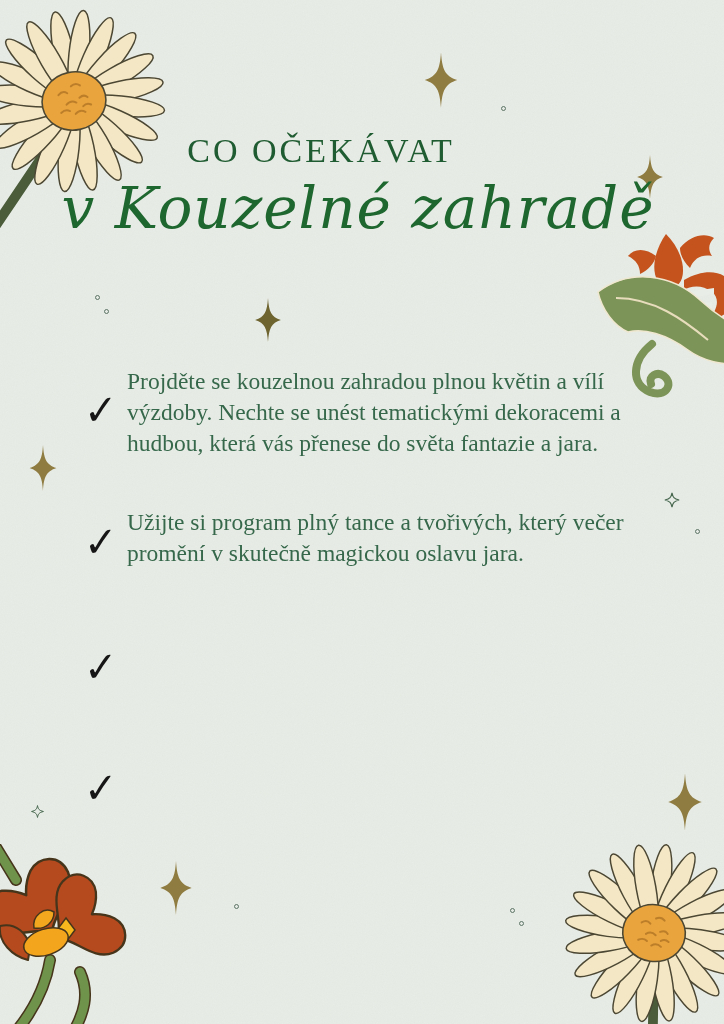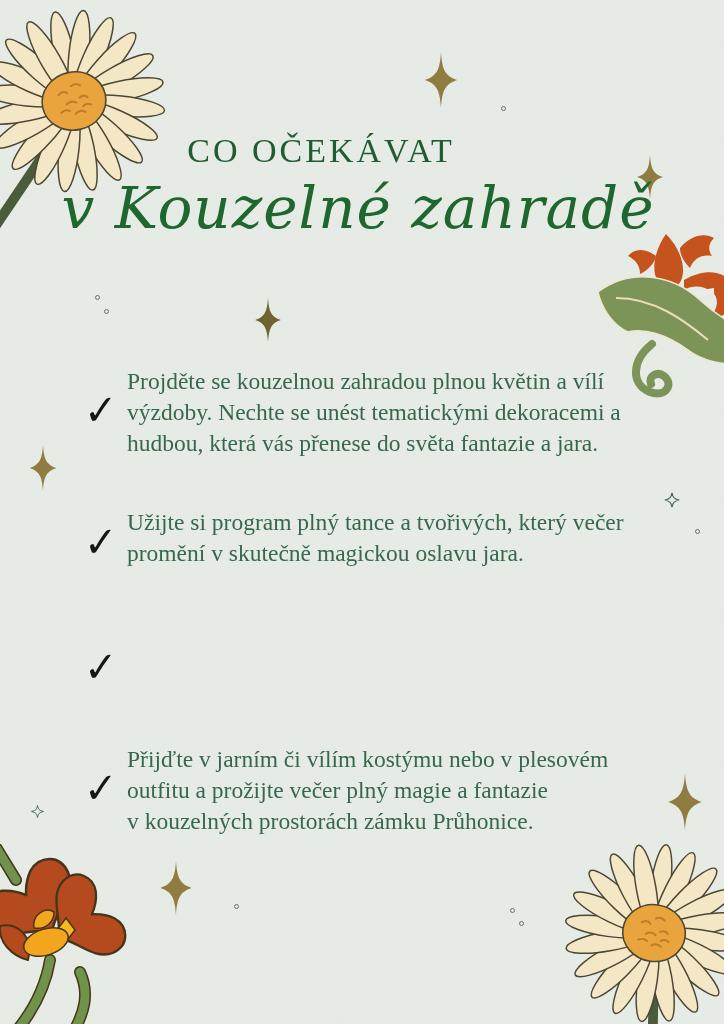--- a/index.html
+++ b/index.html
@@ -192,16 +192,13 @@
 <div class="bullet b2">
   <span class="check">✓</span>
   <span class="btext">Užijte si program plný tance a tvořivých, který večer
 promění v skutečně magickou oslavu jara.</span>
 </div>
 <div class="bullet b3">
   <span class="check">✓</span>
 </div>
 <div class="bullet b4">
   <span class="check">✓</span>
-  <span class="btext">Přijďte v jarním či vílím kostýmu nebo v plesovém
-outfitu a prožijte večer plný magie a fantazie
-v kouzelných prostorách zámku Průhonice.</span>
 </div>
 
 </body></html>

